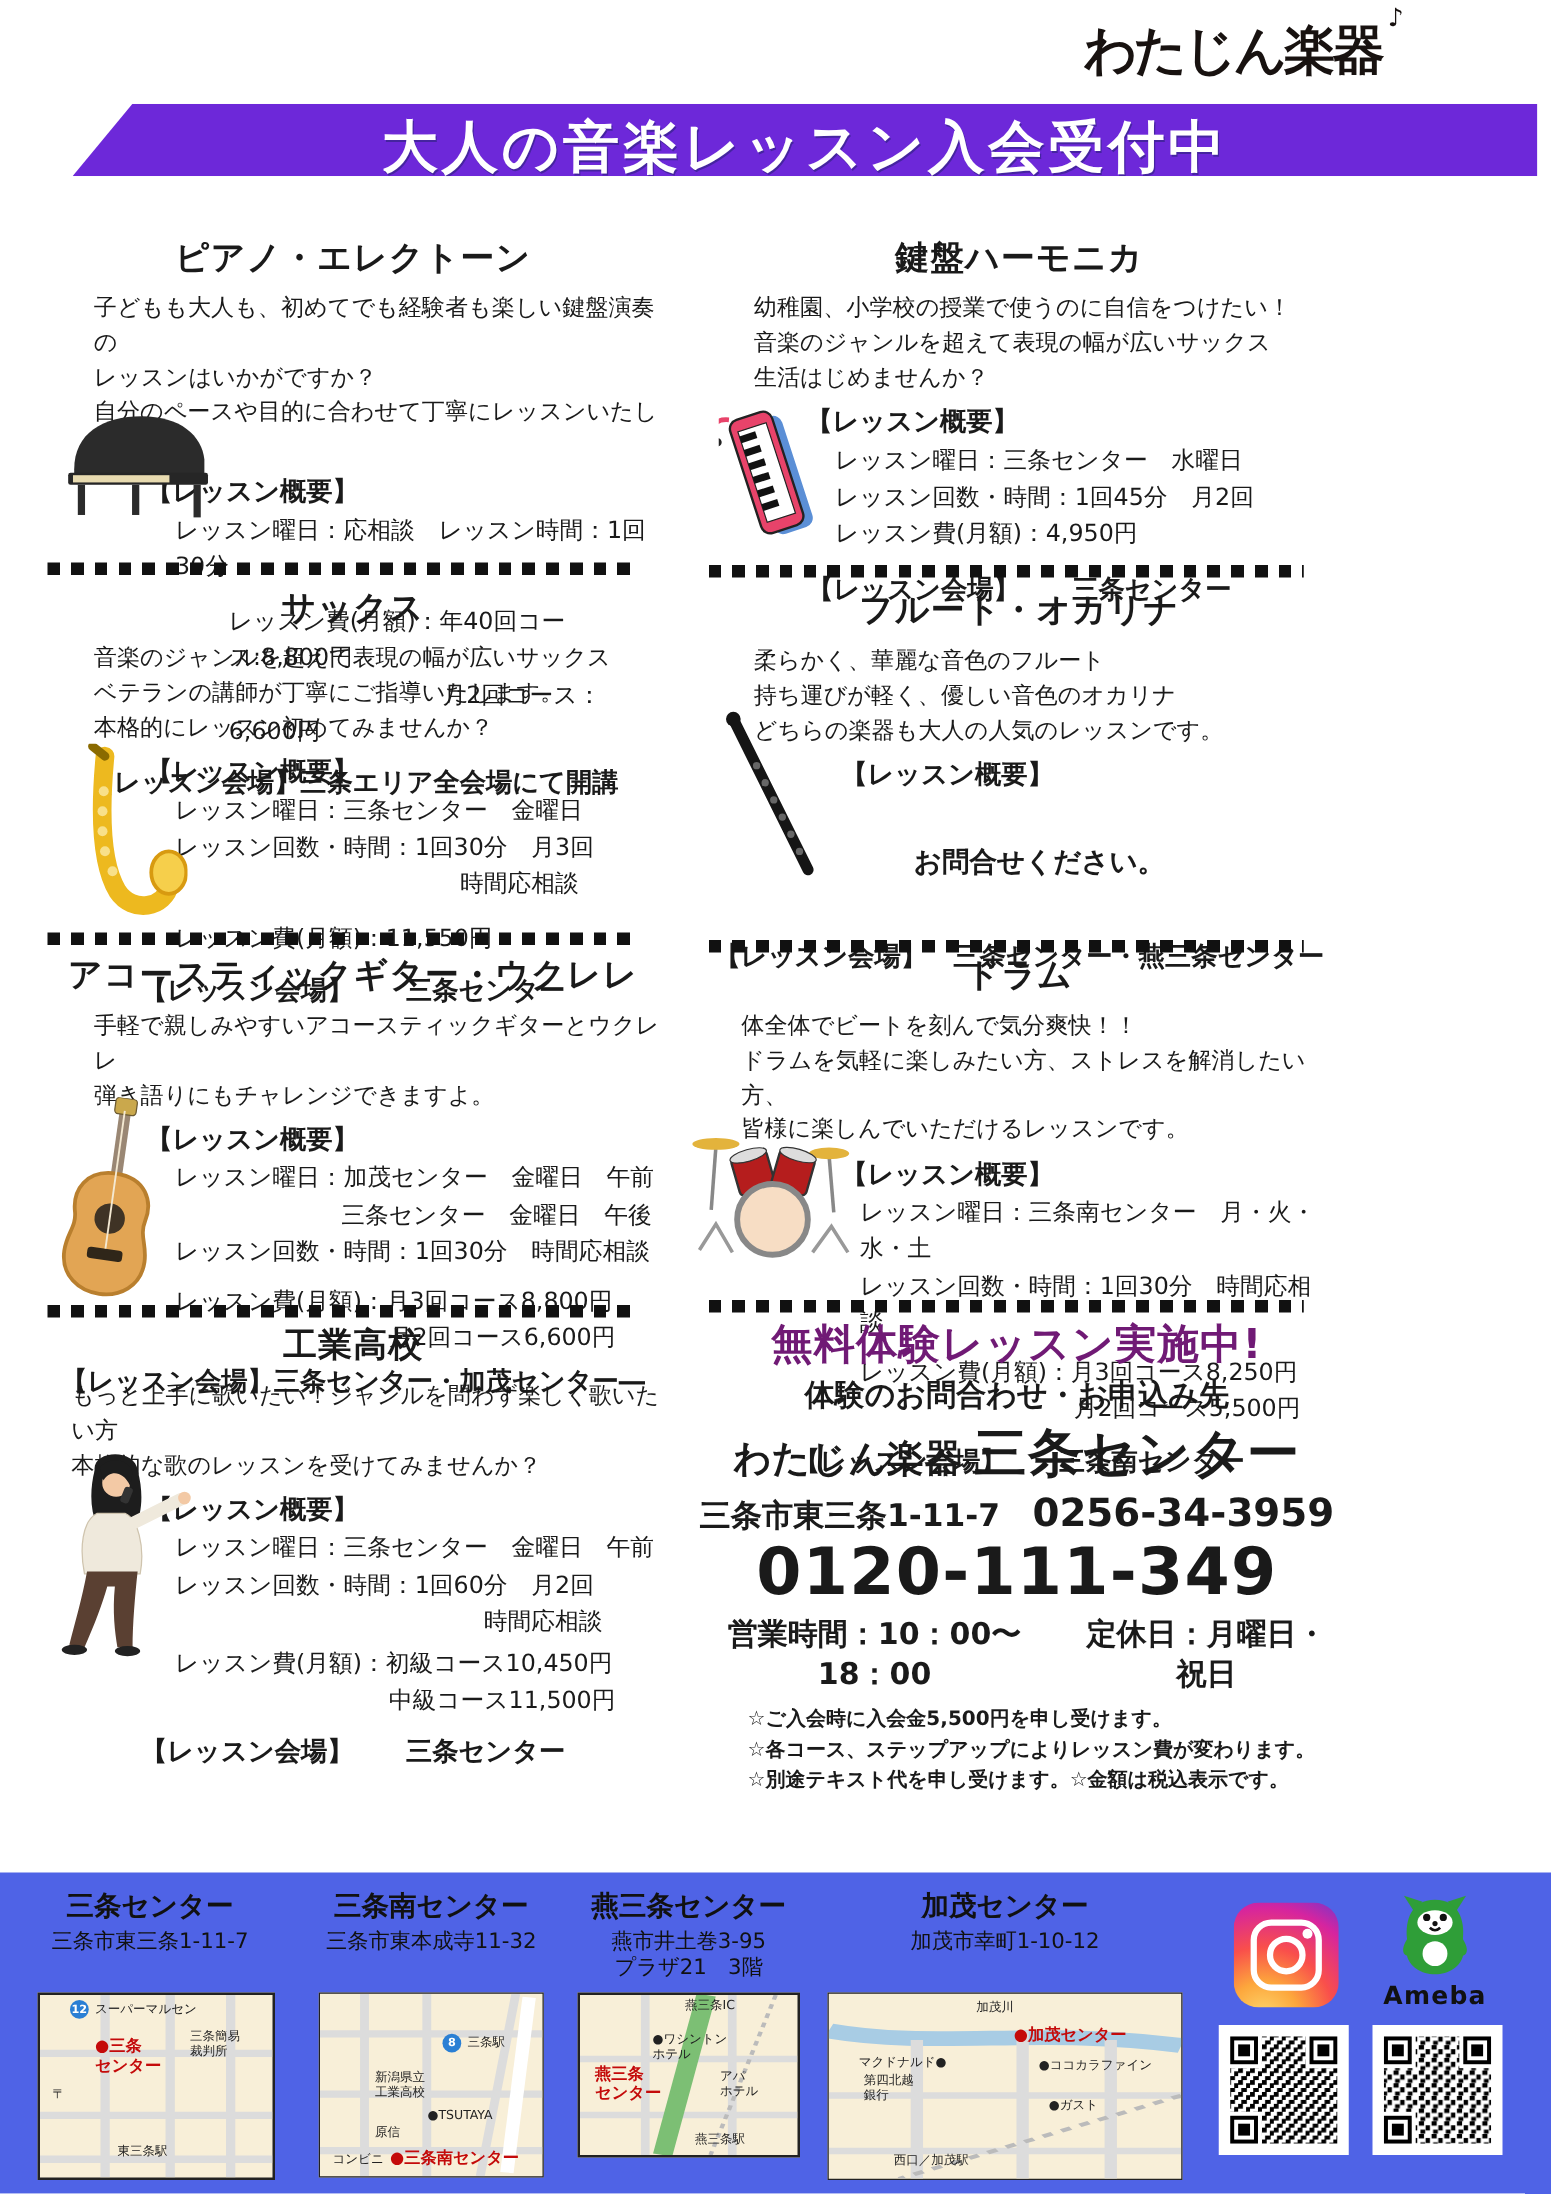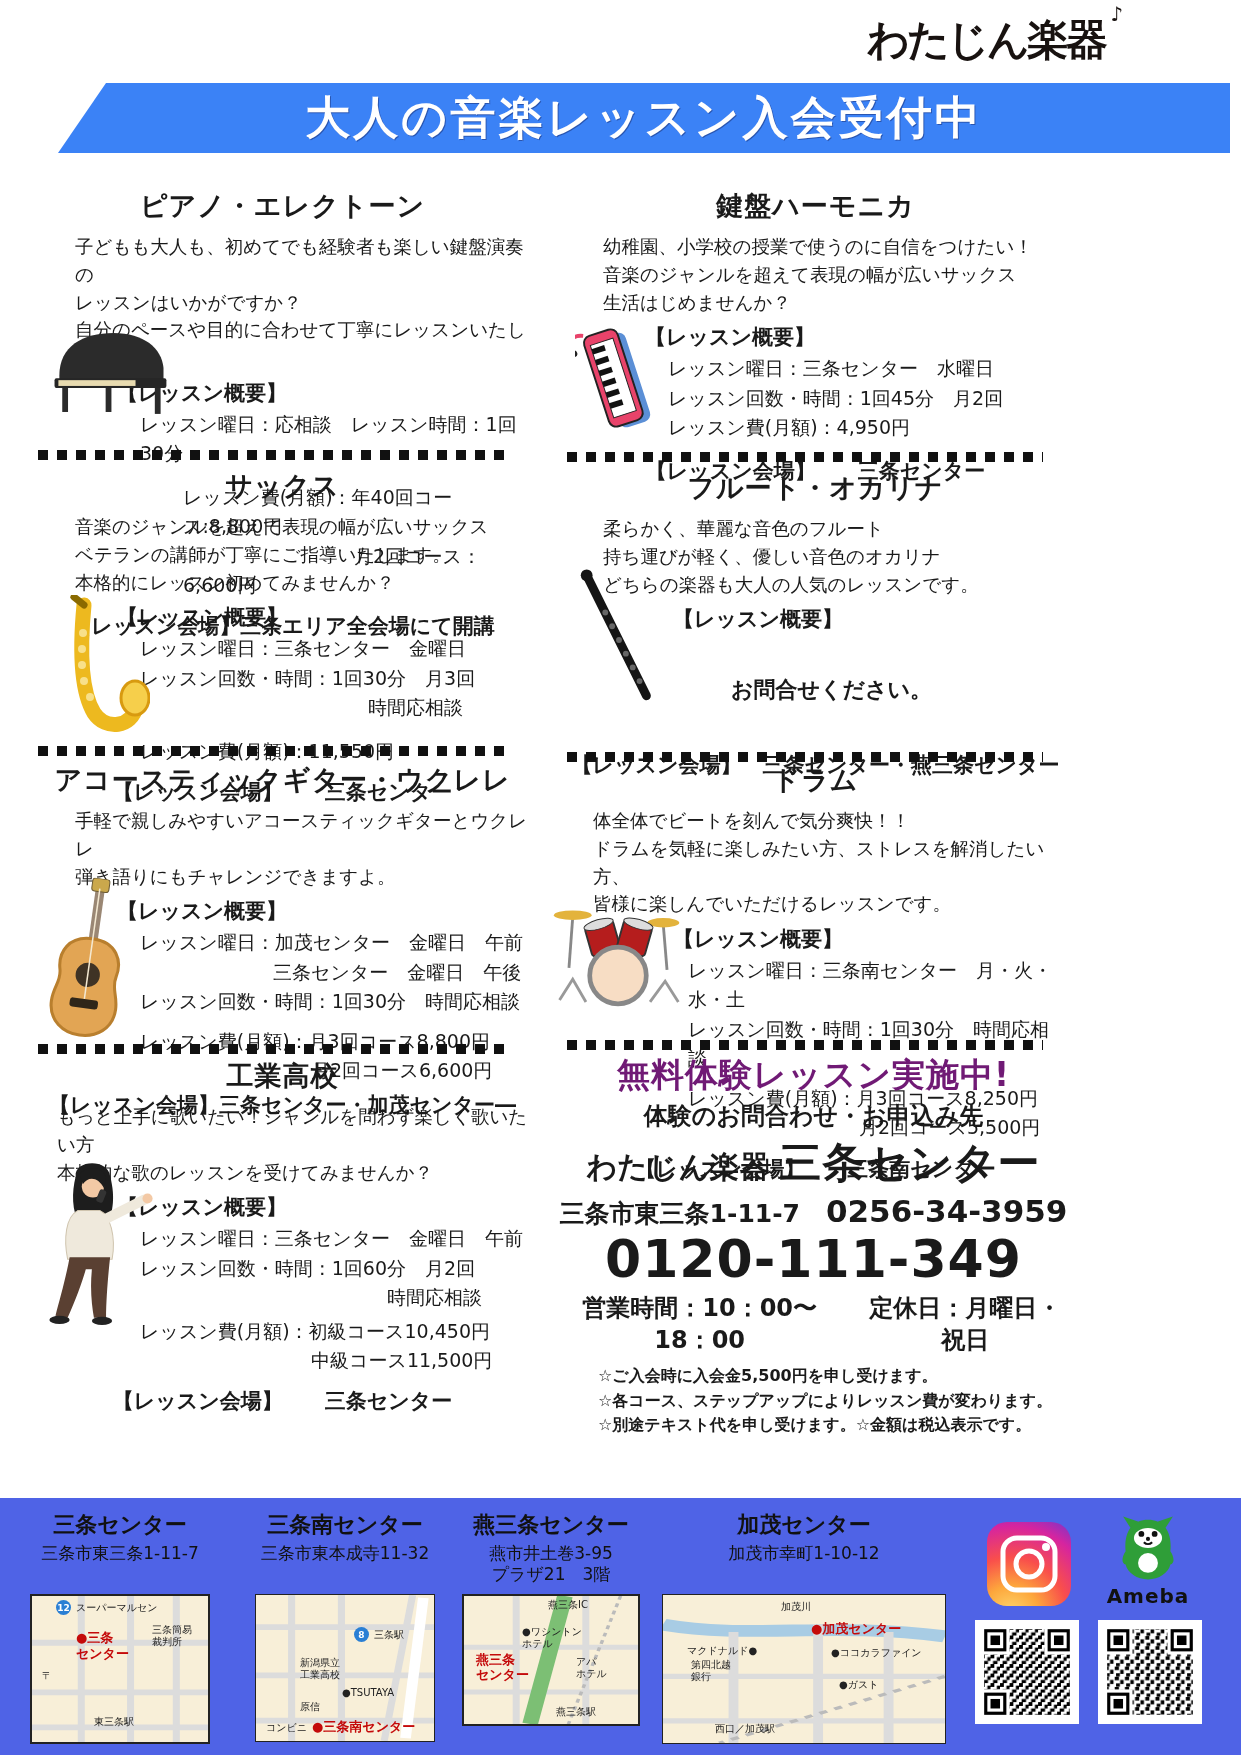--- a/index.html
+++ b/index.html
@@ -4,21 +4,21 @@
 <style>
   html,body{margin:0;padding:0;background:#ffffff;}
   body{width:1241px;height:1755px;font-family:"DejaVu Sans","Liberation Sans",sans-serif;color:#1a1a1a;}
   .page{position:relative;width:1241px;height:1755px;overflow:hidden;background:#fff;}
   .pre{white-space:pre-line;}
 
   
   .logo{position:absolute;top:12px;left:760px;width:345px;text-align:right;
         font-size:42px;font-weight:900;letter-spacing:-3px;color:#181210;}
   .logo-note{position:absolute;top:2px;right:118px;font-size:20px;color:#181210;}
-  .banner{position:absolute;top:83px;left:58px;right:11px;height:70px;background:#3b82f6;
+  .banner{position:absolute;top:83px;left:58px;right:11px;height:58px;background:#6d28d9;
           clip-path:polygon(48px 0,100% 0,100% 100%,0 100%);}
   .banner-text{width:100%;text-align:center;line-height:70px;color:#ffffff;
                font-size:45px;font-weight:800;letter-spacing:3px;
                text-shadow:1px 1px 0 rgba(20,30,90,.45);}
 
   
   .section{position:absolute;}
   .col-l{left:35px;width:495px;}
   .col-r{left:563px;width:505px;}
   .sec-title{text-align:center;font-size:27px;font-weight:800;letter-spacing:1px;}
@@ -269,21 +269,21 @@
     <div class="c-notes pre">☆ご入会時に入会金5,500円を申し受けます。
 ☆各コース、ステップアップによりレッスン費が変わります。
 ☆別途テキスト代を申し受けます。☆金額は税込表示です。</div>
   </div>
 
   <div class="footer">
 
     <div class="center" style="left:30px;width:180px;">
       <div class="c-name">三条センター</div>
       <div class="c-address pre">三条市東三条1-11-7</div>
-      <div class="map" style="width:176px;height:146px;">
+      <div class="map" style="width:176px;height:146px;padding-left:10px;">
         <svg class="roads" viewBox="0 0 100 100" preserveAspectRatio="none">
           <path d="M0 32 H100 M0 66 H100 M0 90 H100 M28 0 V100 M56 0 V100 M82 0 V100" stroke="#dcdcdc" stroke-width="4" fill="none"></path>
         </svg>
         <span class="mbadge" style="top:4px;left:24px;">12</span>
         <span class="mlbl" style="top:6px;left:44px;">スーパーマルセン</span>
         <span class="mlbl mred" style="top:34px;left:44px;">●三条
 センター</span>
         <span class="mlbl" style="top:28px;left:120px;">三条簡易
 裁判所</span>
         <span class="mlbl" style="top:74px;left:10px;">〒</span>

